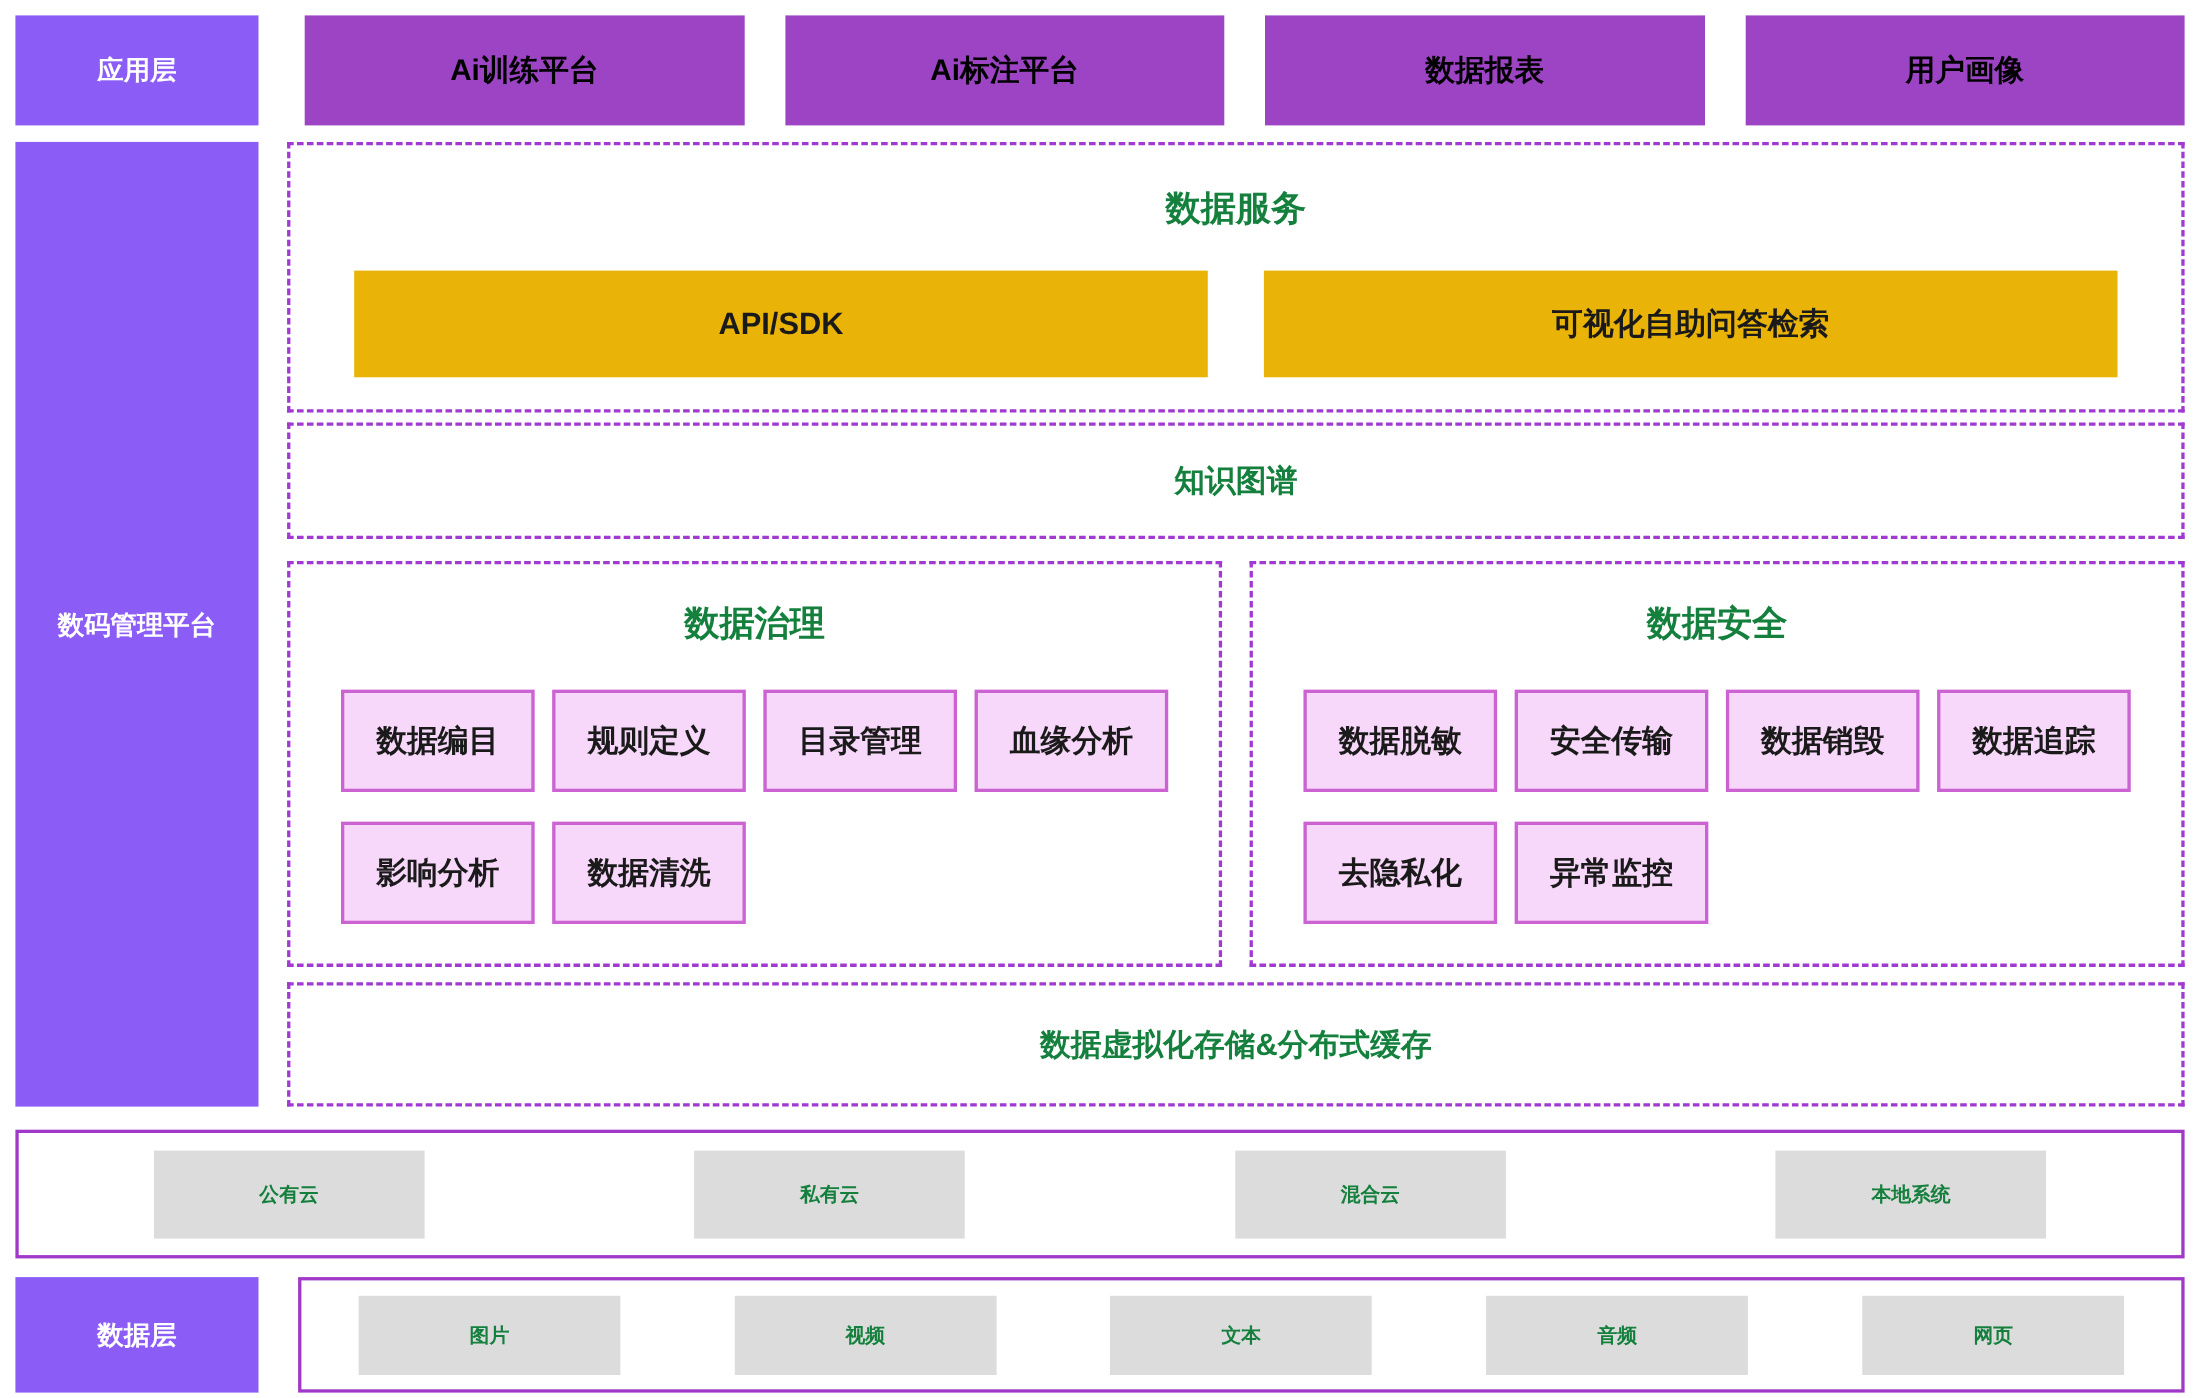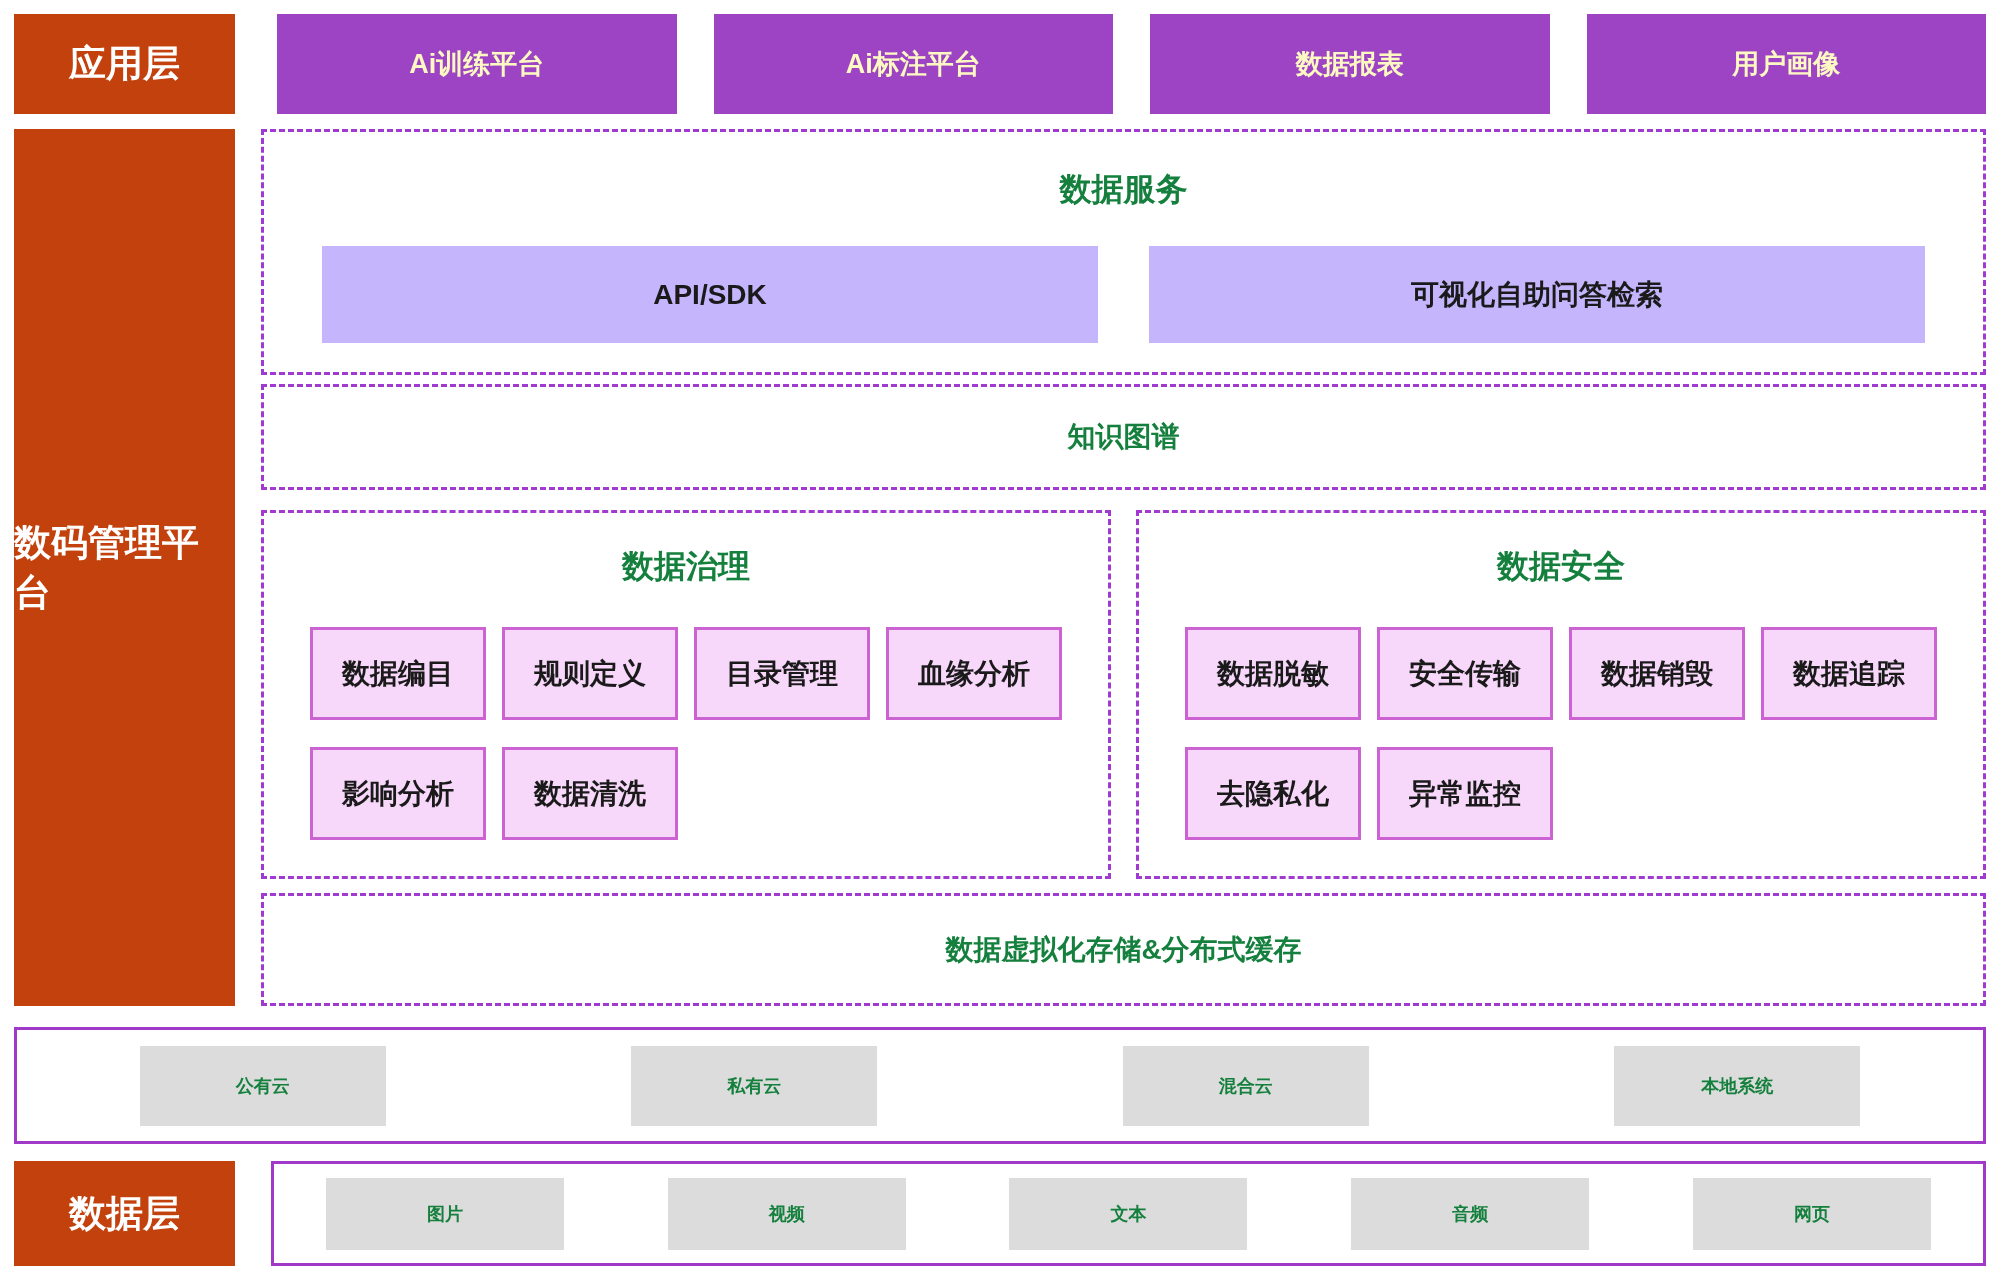--- a/index.html
+++ b/index.html
@@ -8,46 +8,46 @@
     font-family: "Liberation Sans", "DejaVu Sans", sans-serif;
     padding: 14px 12px 5px 14px;
     color: #1a1a1a;
   }
   .root { display: flex; flex-direction: column; width: 1972px; }
   .row { display: flex; gap: 26px; }
 
   
   .layer-label {
     width: 221px; flex: 0 0 221px;
-    background: #c2410c; color: #ffffff;
+    background: #8b5cf6; color: #ffffff;
     display: flex; align-items: center; justify-content: center;
-    font-size: 37px; font-weight: 700;
+    font-size: 24px; font-weight: 700;
   }
 
   
   .row-app { height: 100px; margin-bottom: 15px; }
   .app-boxes { flex: 1; display: flex; gap: 21px; }
   .app-box {
-    flex: 1; background: #9c44c4; color: #fef9c3;
+    flex: 1; background: #9c44c4; color: #000000;
     display: flex; align-items: center; justify-content: center;
     font-size: 27px; font-weight: 700; margin-left: 16px;
   }
 
   
   .row-platform { height: 877px; margin-bottom: 21px; }
   .platform-col { flex: 1; display: flex; flex-direction: column; }
 
   .section { border: 3px dashed #a03ad0; background: #ffffff; }
   .section-title { text-align: center; font-weight: 700; color: #15803d; }
 
   .sec-service { height: 246px; margin-bottom: 9px; padding: 0 58px; }
   .sec-service .section-title { font-size: 32px; margin-top: 36px; }
   .service-boxes { display: flex; gap: 51px; margin-top: 34px; }
   .service-box {
-    flex: 1; height: 97px; background: #c4b5fd; color: #1a1a1a;
+    flex: 1; height: 97px; background: #eab308; color: #1a1a1a;
     display: flex; align-items: center; justify-content: center;
     font-size: 28px; font-weight: 700;
   }
 
   .sec-kg { height: 106px; margin-bottom: 20px;
     display: flex; align-items: center; justify-content: center; }
   .sec-kg .section-title { font-size: 28px; }
 
   .gov-row { height: 369px; margin-bottom: 14px; display: flex; gap: 25px; }
   .gov-box { flex: 1; padding: 0 46px; }

